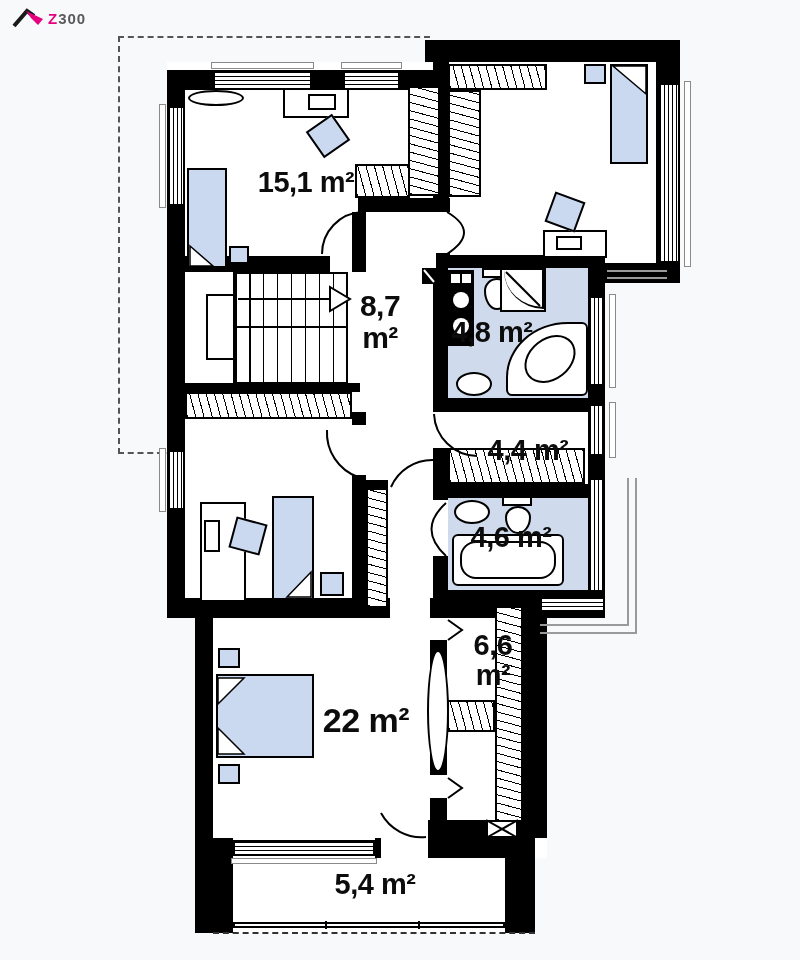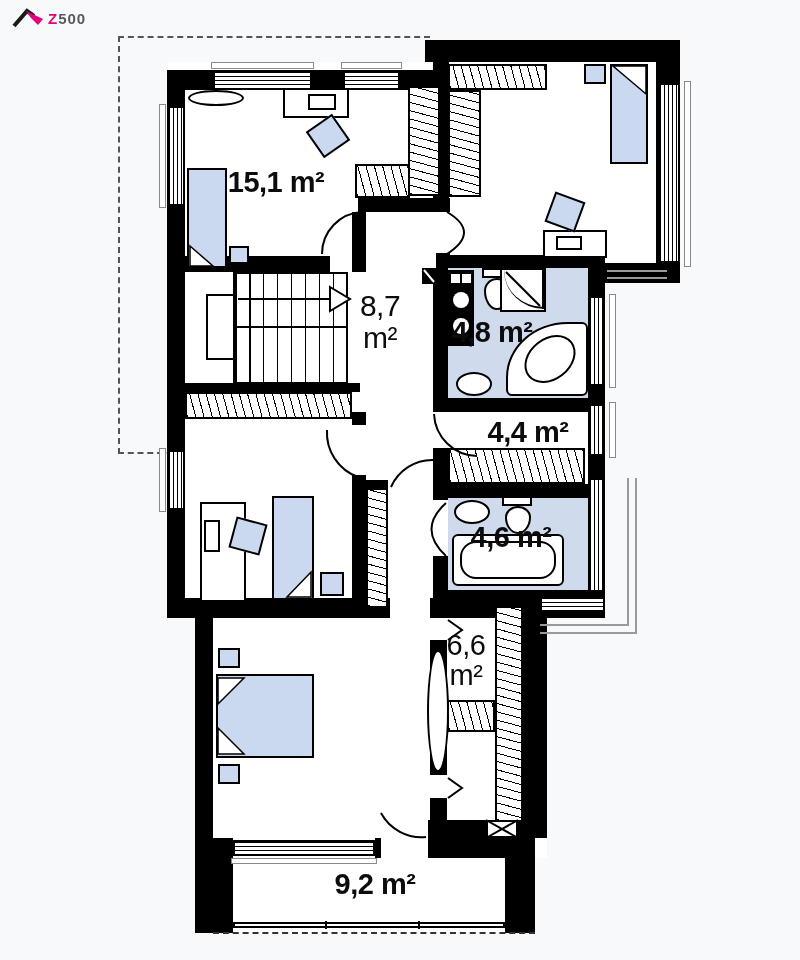--- a/index.html
+++ b/index.html
@@ -17,39 +17,39 @@
          background-image:repeating-linear-gradient(75deg,#000 0 1px,transparent 1px 8px);}
   .hatch-v{background:#fff;border:2px solid #000;
          background-image:repeating-linear-gradient(15deg,#000 0 1px,transparent 1px 8px);}
   .furn{background:#cbd9f0;border:2px solid #000;}
   .fw{background:#ffffff;border:2px solid #000;}
   .treads{background:#fff;border:2px solid #000;
          background-image:repeating-linear-gradient(to right,#000 0 1.5px,transparent 1.5px 14px);}
   .sill{background:#fff;border:1px solid #8a8a8a;}
   .label{font-weight:700;color:#0c0c0c;font-size:29px;white-space:nowrap;
          transform:translate(-50%,-50%);letter-spacing:-0.5px;}
-  .label2{font-weight:400;color:#0c0c0c;font-size:29px;text-align:center;line-height:1.05;
+  .label2{font-weight:700;color:#0c0c0c;font-size:29px;text-align:center;line-height:1.05;
          letter-spacing:-0.5px;}
   .big{font-size:34px;}
   .logo{left:12px;top:6px;display:flex;align-items:center;gap:2px;}
   .logo-text{font-weight:700;font-size:15px;letter-spacing:1px;color:#5a5a5a;}
   .logo-z{color:#e6007e;}
   svg.overlay{position:absolute;left:0;top:0;pointer-events:none;}
 </style>
 </head>
 <body>
 
 <div id="canvas">
 
   <div class="a logo">
     <svg width="34" height="24" viewBox="0 0 34 24">
       <path d="M2 20 L15 5 L22 10" stroke="#1a1a1a" stroke-width="4" fill="none"></path>
       <path d="M14 5 L31 13 L26 19 L19 12" fill="#e6007e"></path>
     </svg>
-    <span class="logo-text"><span class="logo-z">Z</span><span>500</span></span>
+    <span class="logo-text"><span class="logo-z">Z</span><span>300</span></span>
   </div>
 
   <div class="a" style="left:118px;top:36px;width:312px;height:0;border-top:2px dashed #555"></div>
   <div class="a" style="left:118px;top:36px;width:0;height:418px;border-left:2px dashed #555"></div>
   <div class="a" style="left:118px;top:452px;width:84px;height:0;border-top:2px dashed #555"></div>
 
   <div class="a white" style="left:167px;top:62px;width:281px;height:556px"></div>
   <div class="a white" style="left:425px;top:40px;width:255px;height:243px"></div>
   <div class="a white" style="left:433px;top:255px;width:172px;height:363px"></div>
   <div class="a white" style="left:195px;top:598px;width:352px;height:260px"></div>
@@ -200,27 +200,28 @@
     <g fill="#fff" stroke="#000" stroke-width="1.5">
       <polygon points="190,246 213,266 190,266"></polygon>
       <polygon points="613,66 646,66 646,94"></polygon>
       <polygon points="311,572 311,597 287,597"></polygon>
       <polygon points="218,678 244,678 218,704"></polygon>
       <polygon points="218,754 244,754 218,728"></polygon>
     </g>
     <line x1="424" y1="270" x2="434" y2="282" stroke="#fff" stroke-width="2"></line>
   </svg>
 
-  <div class="a label" style="left:276px;top:182px">15,1 m²</div>
+  <div class="a label" style="left:306px;top:182px">15,1 m²</div>
   <div class="a label2" style="left:338px;top:290px;width:84px;font-size:30px">
     <div>8,7</div>
     <div>m²</div>
   </div>
   <div class="a label" style="left:492px;top:332px">4,8 m²</div>
-  <div class="a label" style="left:528px;top:432px">4,4 m²</div>
+  <div class="a label" style="left:528px;top:450px">4,4 m²</div>
   <div class="a label" style="left:511px;top:537px">4,6 m²</div>
-  <div class="a label2" style="left:429px;top:630px;width:74px">
+  <div class="a label2" style="left:456px;top:630px;width:74px">
     <div>6,6</div>
     <div>m²</div>
   </div>
-  <div class="a label" style="left:375px;top:884px">9,2 m²</div>
+  <div class="a label big" style="left:366px;top:720px">22 m²</div>
+  <div class="a label" style="left:375px;top:884px">5,4 m²</div>
 
 </div>
 
 </body></html>

